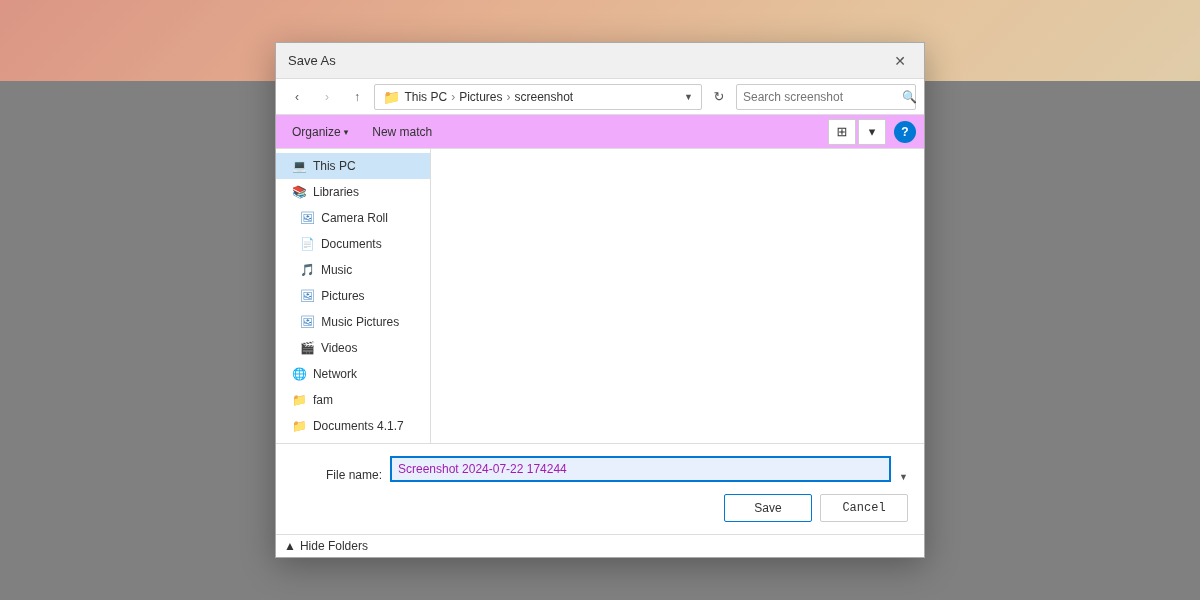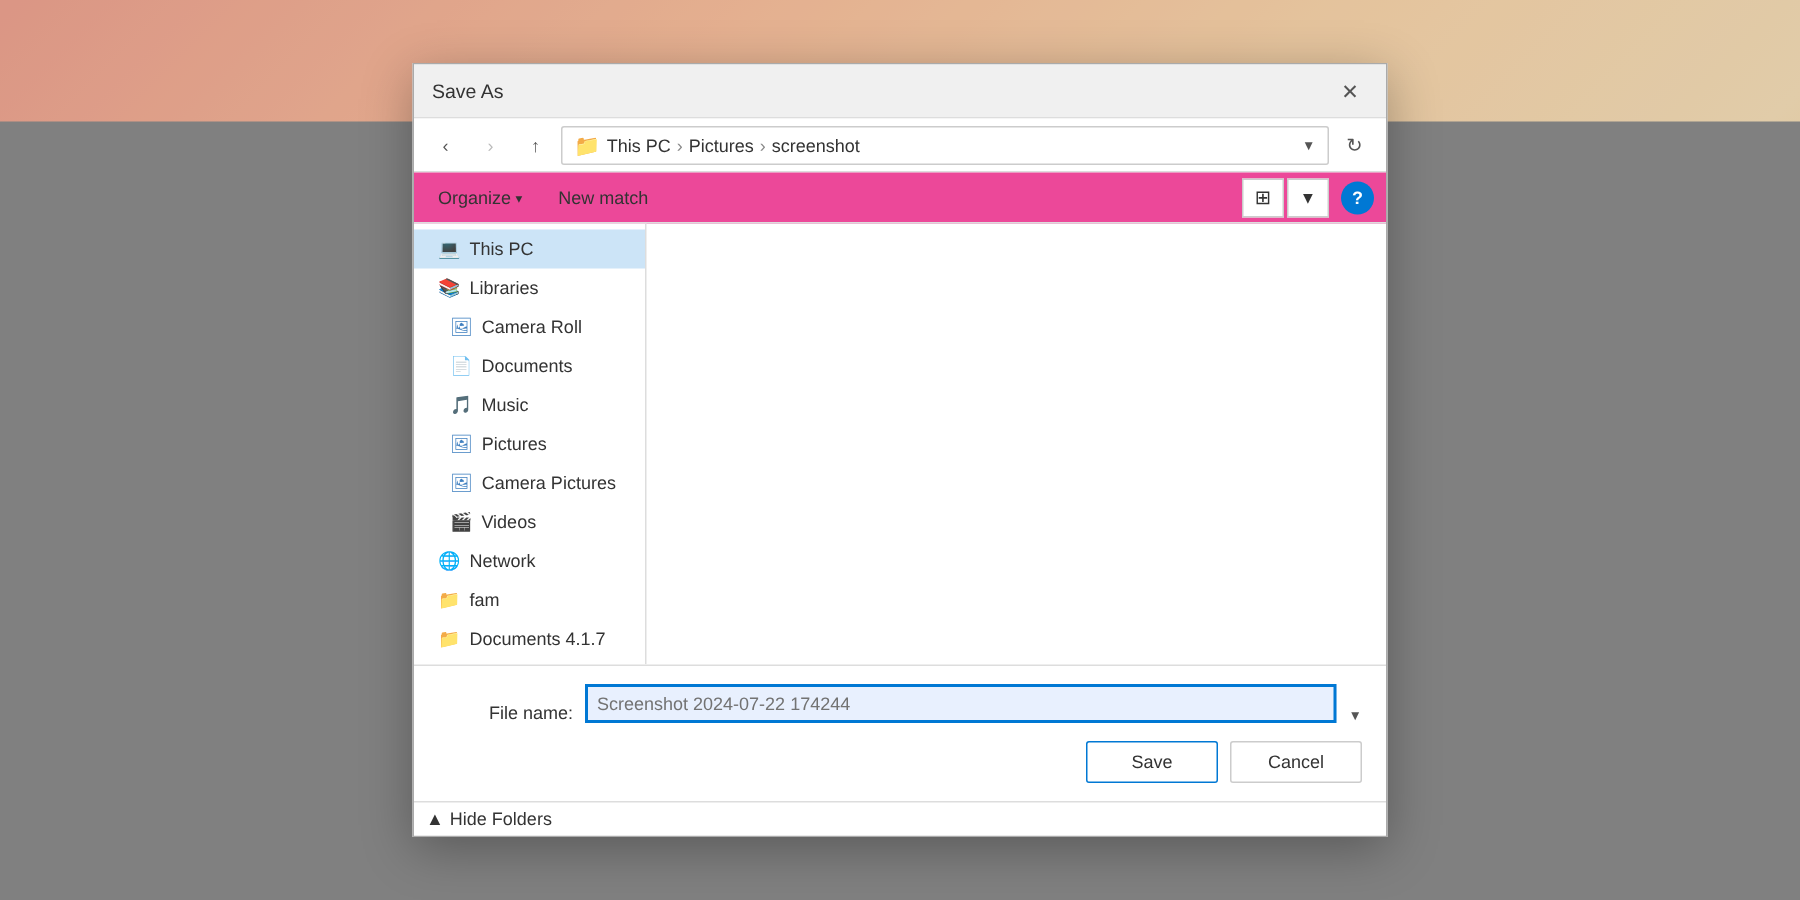--- a/index.html
+++ b/index.html
@@ -250,21 +250,21 @@
     }
     .search-icon { color: #888; font-size: 12px; }
 
     
     .dialog-toolbar {
       display: flex;
       align-items: center;
       padding: 4px 8px;
       border-bottom: 1px solid #ddd;
       height: 34px;
-      background: #ec4899;
+      background: #f0abfc;
       gap: 8px;
     }
     .organize-btn {
       display: flex;
       align-items: center;
       gap: 3px;
       padding: 3px 8px;
       border: none;
       background: transparent;
       cursor: pointer;
@@ -375,21 +375,21 @@
       color: #333;
     }
     .filename-input {
       flex: 1;
       height: 26px;
       border: 2px solid #0078d4;
       padding: 2px 6px;
       font-size: 12px;
       outline: none;
       background: #e8f0fe;
-      color: #737373;
+      color: #a21caf;
     }
     .select-wrapper {
       flex: 1;
       position: relative;
     }
     .select-wrapper::after {
       content: '▼';
       position: absolute;
       right: 6px;
       top: 50%;
@@ -428,20 +428,21 @@
     }
     .btn-cancel {
       width: 88px;
       height: 28px;
       border: 1px solid #ccc;
       background: white;
       color: #333;
       cursor: pointer;
       font-size: 12px;
       border-radius: 2px;
+      font-family: Liberation Mono, monospace;
     }
 
     .hide-folders-row {
       display: flex;
       align-items: center;
       gap: 4px;
       padding: 4px 8px;
       font-size: 12px;
       color: #333;
       border-top: 1px solid #ddd;
@@ -511,20 +512,24 @@
           <span class="breadcrumb-folder-icon">📁</span>
           <span>This PC</span>
           <span class="breadcrumb-sep">›</span>
           <span>Pictures</span>
           <span class="breadcrumb-sep">›</span>
           <span>screenshot</span>
           <span style="flex:1"></span>
           <span style="font-size:9px; color:#555;">▼</span>
         </div>
         <button class="breadcrumb-refresh-btn">↻</button>
+        <div class="search-box">
+          <input class="search-input" type="text" placeholder="Search screenshot" style="">
+          <span class="search-icon">🔍</span>
+        </div>
       </div>
 
       <div class="dialog-toolbar">
         <button class="organize-btn">
           <span>Organize</span>
           <span style="font-size:9px;">▾</span>
         </button>
         <button class="new-folder-btn">New match</button>
         <div class="view-btns">
           <button class="view-btn">⊞</button>
@@ -555,21 +560,21 @@
           <div class="sidebar-item has-indent">
             <span class="folder-blue">🎵</span>
             <span>Music</span>
           </div>
           <div class="sidebar-item has-indent">
             <span class="folder-blue">🖼</span>
             <span>Pictures</span>
           </div>
           <div class="sidebar-item has-indent">
             <span class="folder-blue">🖼</span>
-            <span>Camera Pictures</span>
+            <span>Music Pictures</span>
           </div>
           <div class="sidebar-item has-indent">
             <span class="folder-blue">🎬</span>
             <span>Videos</span>
           </div>
           <div class="sidebar-item">
             <span class="folder-network">🌐</span>
             <span>Network</span>
           </div>
           <div class="sidebar-item">

